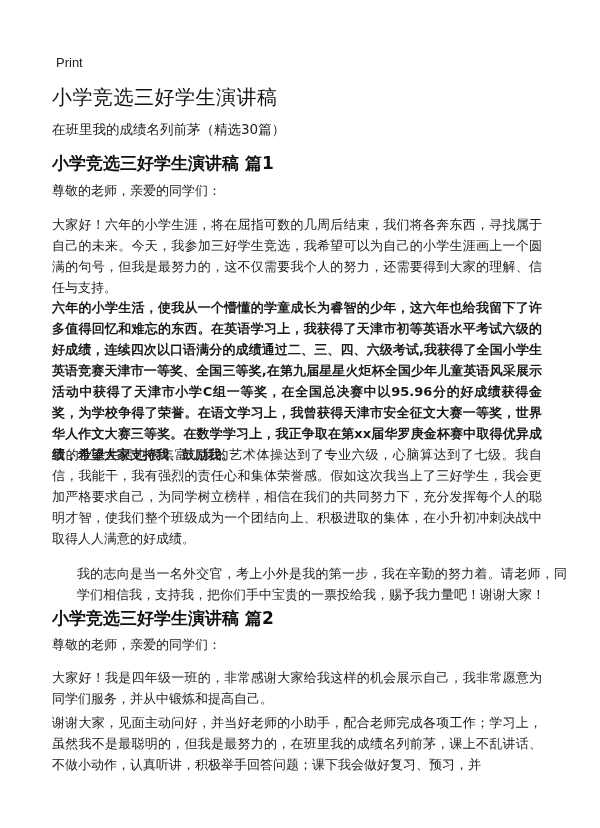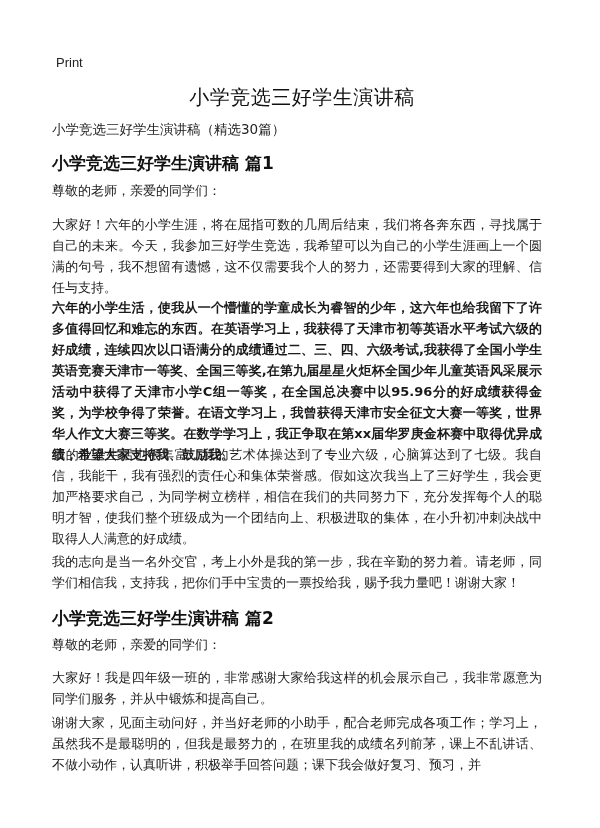--- a/index.html
+++ b/index.html
@@ -1,35 +1,35 @@
 <!DOCTYPE html>
 <html><head>
   <meta charset="utf-8">
   <style>
     html, body { margin: 0; padding: 0; background: #ffffff; }
     body { width: 600px; height: 828px; overflow: hidden; position: relative; font-family: "DejaVu Sans", sans-serif; color: #111; }
     .page { position: absolute; left: 52px; top: 0; width: 500px; }
     .print-label { position: absolute; top: 47px; left: 4px; font-family: Liberation Sans, sans-serif; font-size: 13px; color: #222; margin-top: 8px; }
-    .title { position: absolute; top: 84px; left: 0; width: 500px; text-align: center; font-size: 20px; color: #111; letter-spacing: 0.5px; }
+    .title { position: absolute; top: 84px; left: 0; width: 500px; font-size: 20px; color: #111; letter-spacing: 0.5px; }
     .subtitle { position: absolute; top: 121px; left: 0; font-size: 13.5px; color: #222; }
     .section-heading { position: absolute; left: 0; font-size: 17px; font-weight: bold; color: #111; }
     .para { position: absolute; left: 0; width: 490px; font-size: 13px; line-height: 21px; color: #1a1a1a; text-align: justify; word-break: break-all; }
   </style>
 </head>
 <body>
 
 <div class="page">
   <div class="print-label">Print</div>
   <div class="title">小学竞选三好学生演讲稿</div>
-  <div class="subtitle">小学竞选三好学生演讲稿（精选30篇）</div>
+  <div class="subtitle">在班里我的成绩名列前茅（精选30篇）</div>
 
   <div class="section-heading" style="top:152px;">小学竞选三好学生演讲稿 篇1</div>
   <div class="para" style="top:180px;">尊敬的老师，亲爱的同学们：</div>
-  <div class="para" style="top:214px;">大家好！六年的小学生涯，将在屈指可数的几周后结束，我们将各奔东西，寻找属于自己的未来。今天，我参加三好学生竞选，我希望可以为自己的小学生涯画上一个圆满的句号，我不想留有遗憾，这不仅需要我个人的努力，还需要得到大家的理解、信任与支持。</div>
+  <div class="para" style="top:214px;">大家好！六年的小学生涯，将在屈指可数的几周后结束，我们将各奔东西，寻找属于自己的未来。今天，我参加三好学生竞选，我希望可以为自己的小学生涯画上一个圆满的句号，但我是最努力的，这不仅需要我个人的努力，还需要得到大家的理解、信任与支持。</div>
   <div class="para" style="top:297px;font-weight:bold;">六年的小学生活，使我从一个懵懂的学童成长为睿智的少年，这六年也给我留下了许多值得回忆和难忘的东西。在英语学习上，我获得了天津市初等英语水平考试六级的好成绩，连续四次以口语满分的成绩通过二、三、四、六级考试,我获得了全国小学生英语竞赛天津市一等奖、全国三等奖,在第九届星星火炬杯全国少年儿童英语风采展示活动中获得了天津市小学C组一等奖，在全国总决赛中以95.96分的好成绩获得金奖，为学校争得了荣誉。在语文学习上，我曾获得天津市安全征文大赛一等奖，世界华人作文大赛三等奖。在数学学习上，我正争取在第xx届华罗庚金杯赛中取得优异成绩，希望大家支持我、鼓励我。</div>
   <div class="para" style="top:445px;font-family:Liberation Mono, monospace;">我的业余生活也很丰富，我的艺术体操达到了专业六级，心脑算达到了七级。我自信，我能干，我有强烈的责任心和集体荣誉感。假如这次我当上了三好学生，我会更加严格要求自己，为同学树立榜样，相信在我们的共同努力下，充分发挥每个人的聪明才智，使我们整个班级成为一个团结向上、积极进取的集体，在小升初冲刺决战中取得人人满意的好成绩。</div>
-  <div class="para" style="top:551px;">我的志向是当一名外交官，考上小外是我的第一步，我在辛勤的努力着。请老师，同学们相信我，支持我，把你们手中宝贵的一票投给我，赐予我力量吧！谢谢大家！</div>
+  <div class="para" style="top:563px;margin-left:25px;">我的志向是当一名外交官，考上小外是我的第一步，我在辛勤的努力着。请老师，同学们相信我，支持我，把你们手中宝贵的一票投给我，赐予我力量吧！谢谢大家！</div>
 
   <div class="section-heading" style="top:607px;">小学竞选三好学生演讲稿 篇2</div>
   <div class="para" style="top:634px;">尊敬的老师，亲爱的同学们：</div>
   <div class="para" style="top:667px;">大家好！我是四年级一班的，非常感谢大家给我这样的机会展示自己，我非常愿意为同学们服务，并从中锻炼和提高自己。</div>
   <div class="para" style="top:712px;">谢谢大家，见面主动问好，并当好老师的小助手，配合老师完成各项工作；学习上，虽然我不是最聪明的，但我是最努力的，在班里我的成绩名列前茅，课上不乱讲话、不做小动作，认真听讲，积极举手回答问题；课下我会做好复习、预习，并</div>
 </div>
 
 </body></html>

